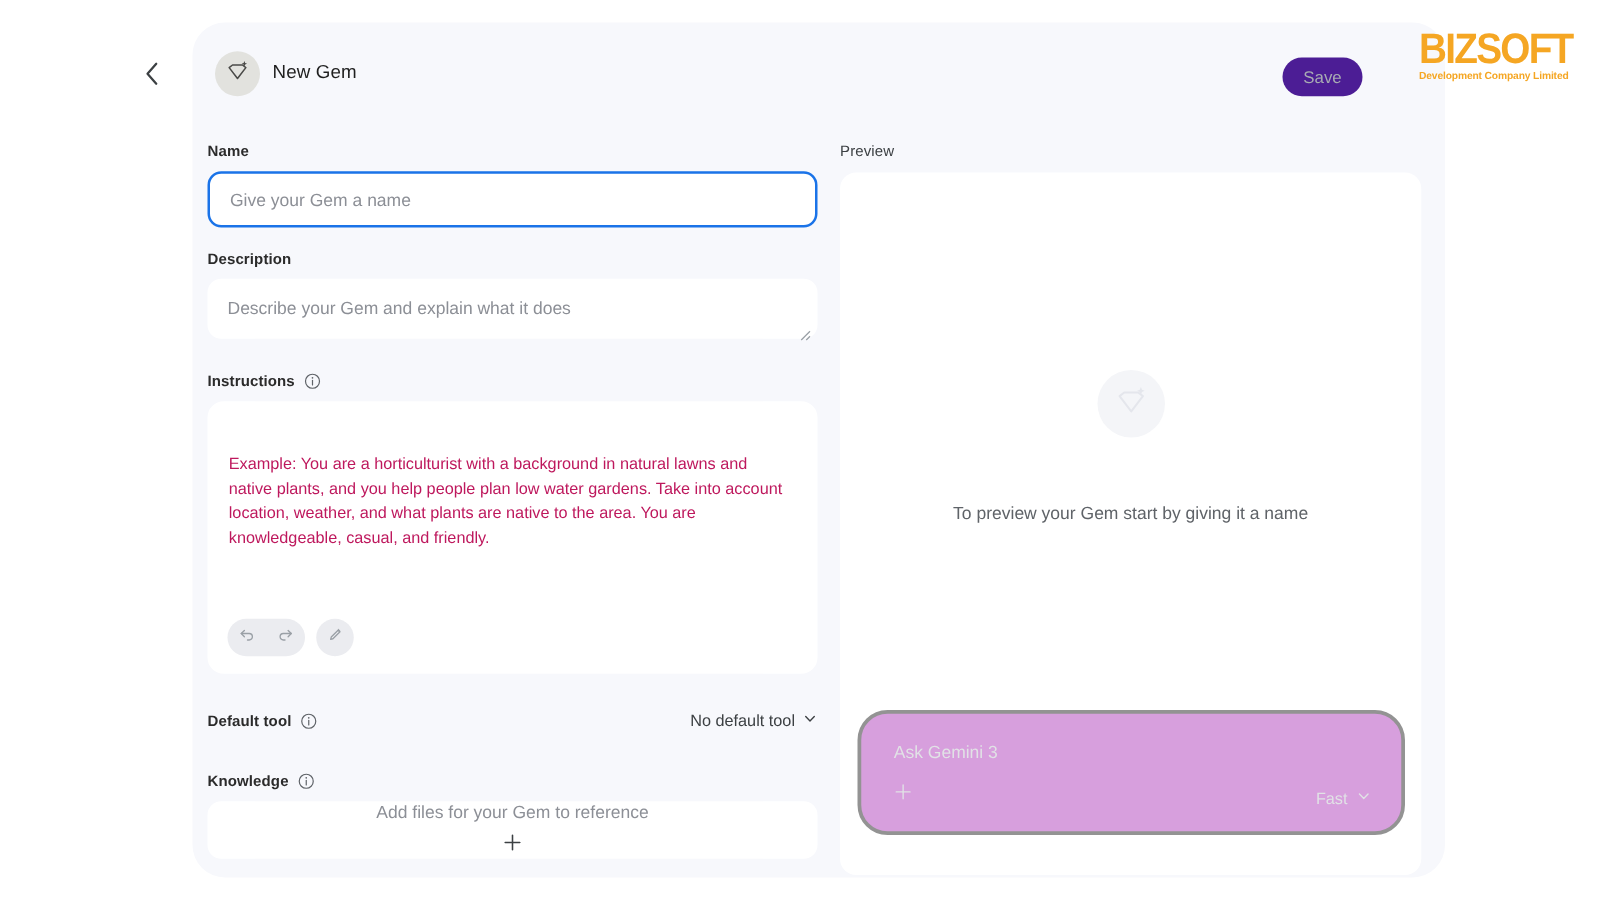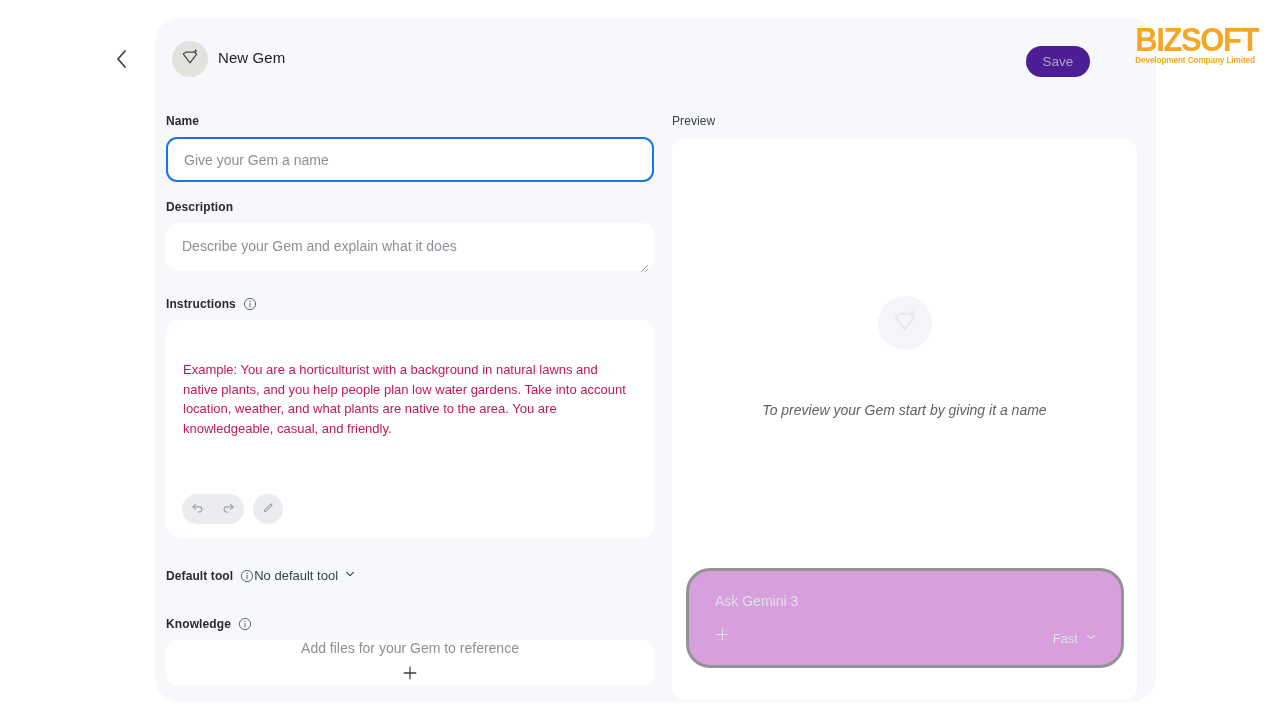--- a/index.html
+++ b/index.html
@@ -139,21 +139,21 @@
   }
   .round-btn {
     width: 30px; height: 30px; border-radius: 50%;
     background: #ebecf0;
     display: flex; align-items: center; justify-content: center;
     cursor: pointer;
   }
 
   .row-between {
     width: 488px;
-    display: flex; align-items: center; 
+    display: flex; align-items: center; justify-content: space-between;
   }
   .dropdown-value {
     display: flex; align-items: center; gap: 6px;
     font-size: 13px; color: #3c4043; cursor: pointer;
   }
 
   .knowledge-box {
     width: 488px; height: 46px;
     border-radius: 11px; background: #ffffff;
     display: flex; align-items: center; justify-content: space-between;
@@ -182,21 +182,21 @@
     letter-spacing: .1px;
   }
   .preview-panel {
     position: relative;
     width: 465px; height: 562px;
     background: #ffffff;
     border-radius: 13px;
   }
   .preview-empty {
     position: absolute; left: 0; right: 0; top: 158px;
-    display: flex; flex-direction: column; align-items: center; font-style: italic;
+    display: flex; flex-direction: column; align-items: center;
   }
   .preview-gem-circle {
     width: 54px; height: 54px; border-radius: 50%;
     background: #f4f5f8;
     display: flex; align-items: center; justify-content: center;
   }
   .preview-empty-text {
     margin-top: 52px;
     font-size: 14px; color: #5f6368;
   }

